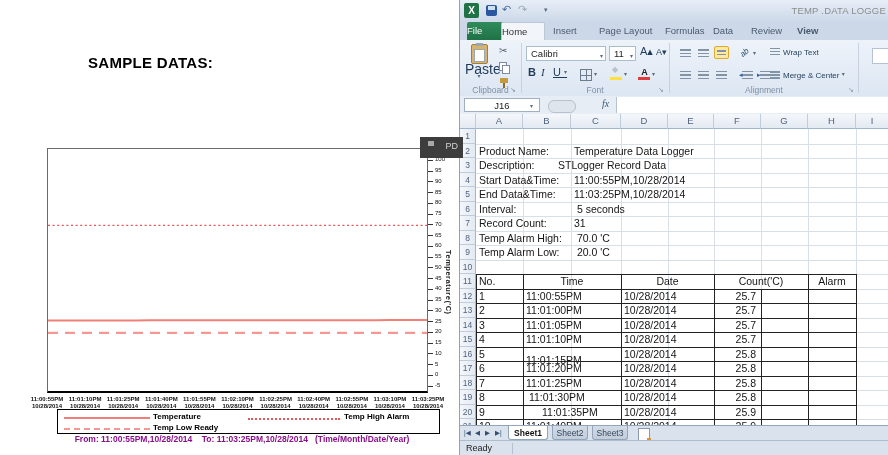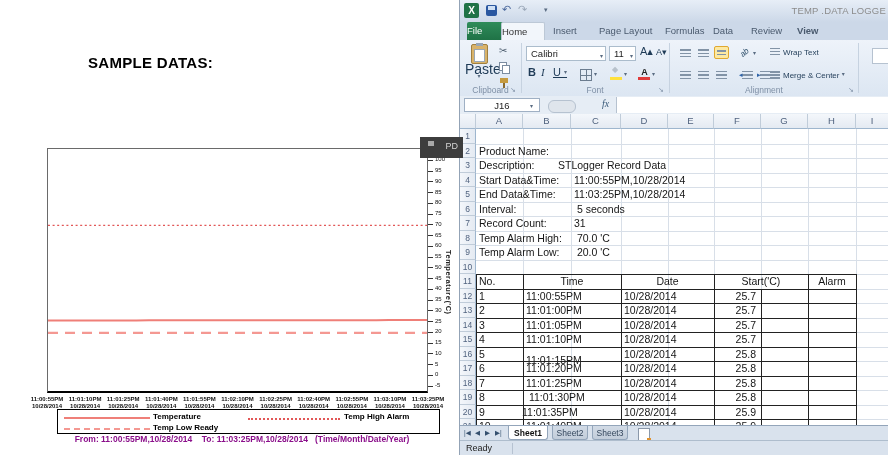--- a/index.html
+++ b/index.html
@@ -347,20 +347,21 @@
         <div class="gl-h" style="top: 189px;"></div>
         <div class="gl-h" style="top: 203.5px;"></div>
         <div class="gl-h" style="top: 218px;"></div>
         <div class="gl-h" style="top: 232.5px;"></div>
         <div class="gl-h" style="top: 247px;"></div>
         <div class="gl-h" style="top: 261.5px;"></div>
         <div class="gl-h" style="top: 276px;"></div>
         <div class="gl-h" style="top: 290.5px;"></div>
         <div class="gl-h" style="top: 305px;"></div>
         <div class="cell" style="top: 29.5px; left: 19px;">Product Name:</div>
+        <div class="cell" style="top: 29.5px; left: 114px;">Temperature Data Logger</div>
         <div class="cell" style="top: 44px; left: 19px;">Description:</div>
         <div class="cell" style="top: 44px; left: 98px;">STLogger Record Data</div>
         <div class="cell" style="top: 58.5px; left: 19px;">Start Data&amp;Time:</div>
         <div class="cell" style="top: 58.5px; left: 114px;">11:00:55PM,10/28/2014</div>
         <div class="cell" style="top: 73px; left: 19px;">End Data&amp;Time:</div>
         <div class="cell" style="top: 73px; left: 114px;">11:03:25PM,10/28/2014</div>
         <div class="cell" style="top: 87.5px; left: 19px;">Interval:</div>
         <div class="cell" style="top: 87.5px; left: 114px;"> 5 seconds</div>
         <div class="cell" style="top: 102px; left: 19px;">Record Count:</div>
         <div class="cell" style="top: 102px; left: 114px;">31</div>
@@ -382,21 +383,21 @@
         <div class="tb-h" style="top: 218px;"></div>
         <div class="tb-h" style="top: 232.5px;"></div>
         <div class="tb-h" style="top: 247px;"></div>
         <div class="tb-h" style="top: 261.5px;"></div>
         <div class="tb-h" style="top: 276px;"></div>
         <div class="tb-h" style="top: 290.5px;"></div>
         <div class="tb-h" style="top: 305px;"></div>
         <div class="cell th" style="top: 160px; left: 19px;">No.</div>
         <div class="cell th c" style="top: 160px; left: 63px; width: 98px;">Time</div>
         <div class="cell th c" style="top: 160px; left: 161px; width: 93px;">Date</div>
-        <div class="cell th c" style="top: 160px; left: 254px; width: 94px;">Start('C)</div>
+        <div class="cell th c" style="top: 160px; left: 254px; width: 94px;">Count('C)</div>
         <div class="cell th c" style="top: 160px; left: 348px; width: 48px;">Alarm</div>
         <div class="cell" style="top: 174.5px; left: 19px;">1</div>
         <div class="cell" style="top: 174.5px; left: 66px;">11:00:55PM</div>
         <div class="cell" style="top: 174.5px; left: 164px;">10/28/2014</div>
         <div class="cell r" style="top: 174.5px; left: 254px; width: 42px;">25.7</div>
         <div class="cell" style="top: 189px; left: 19px;">2</div>
         <div class="cell" style="top: 189px; left: 66px;">11:01:00PM</div>
         <div class="cell" style="top: 189px; left: 164px;">10/28/2014</div>
         <div class="cell r" style="top: 189px; left: 254px; width: 42px;">25.7</div>
         <div class="cell" style="top: 203.5px; left: 19px;">3</div>
@@ -417,21 +418,21 @@
         <div class="cell r" style="top: 247px; left: 254px; width: 42px;">25.8</div>
         <div class="cell" style="top: 261.5px; left: 19px;">7</div>
         <div class="cell" style="top: 261.5px; left: 66px;">11:01:25PM</div>
         <div class="cell" style="top: 261.5px; left: 164px;">10/28/2014</div>
         <div class="cell r" style="top: 261.5px; left: 254px; width: 42px;">25.8</div>
         <div class="cell" style="top: 276px; left: 19px;">8</div>
         <div class="cell" style="top: 276px; left: 66px;"> 11:01:30PM</div>
         <div class="cell" style="top: 276px; left: 164px;">10/28/2014</div>
         <div class="cell r" style="top: 276px; left: 254px; width: 42px;">25.8</div>
         <div class="cell" style="top: 290.5px; left: 19px;">9</div>
-        <div class="cell" style="top: 290.5px; left: 62px;">11:01:35PM</div>
+        <div class="cell" style="top: 290.5px; left: 82px;">11:01:35PM</div>
         <div class="cell" style="top: 290.5px; left: 164px;">10/28/2014</div>
         <div class="cell r" style="top: 290.5px; left: 254px; width: 42px;">25.9</div>
         <div class="cell" style="top: 305px; left: 19px;">10</div>
         <div class="cell" style="top: 305px; left: 66px;">11:01:40PM</div>
         <div class="cell" style="top: 305px; left: 164px;">10/28/2014</div>
         <div class="cell r" style="top: 305px; left: 254px; width: 42px;">25.9</div>
       </div>
 
     <div class="sheetbar">
       <span class="nav" style="left:4px">|◀</span>

